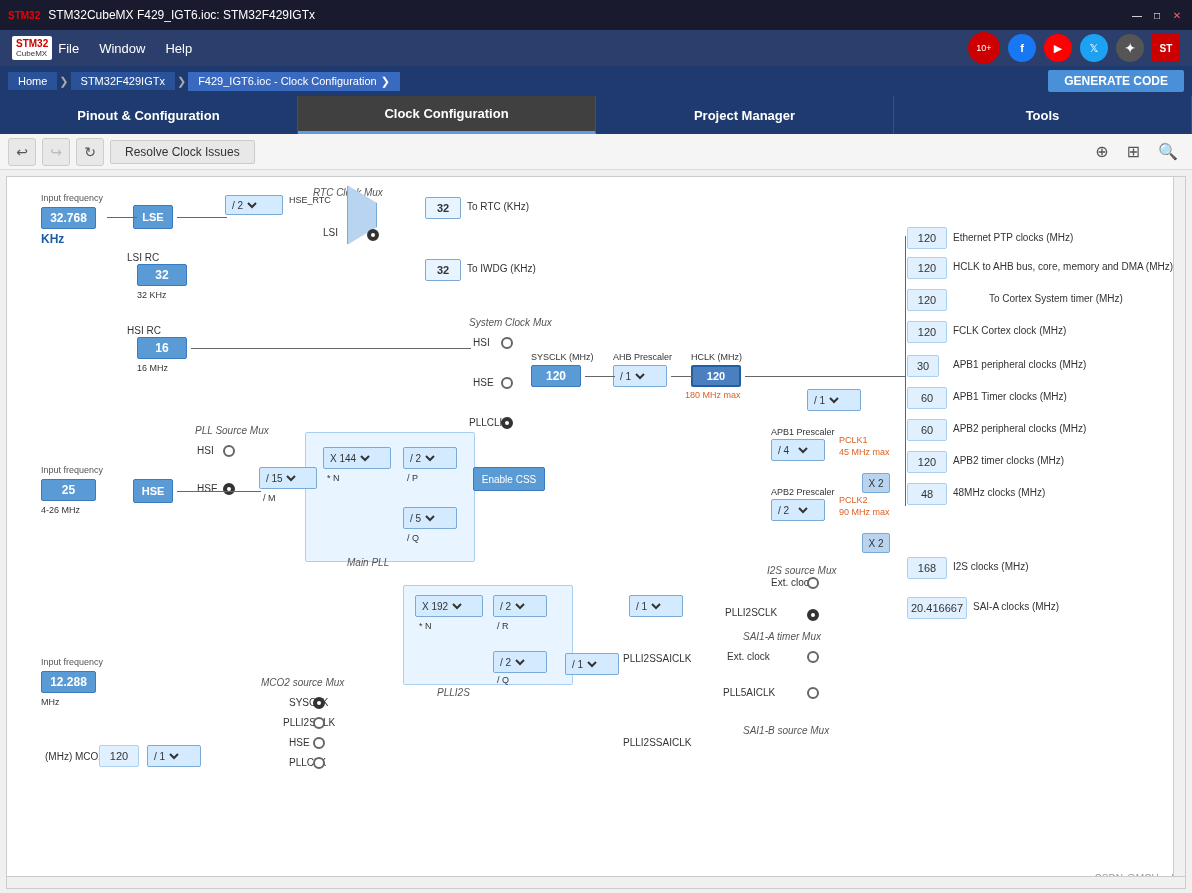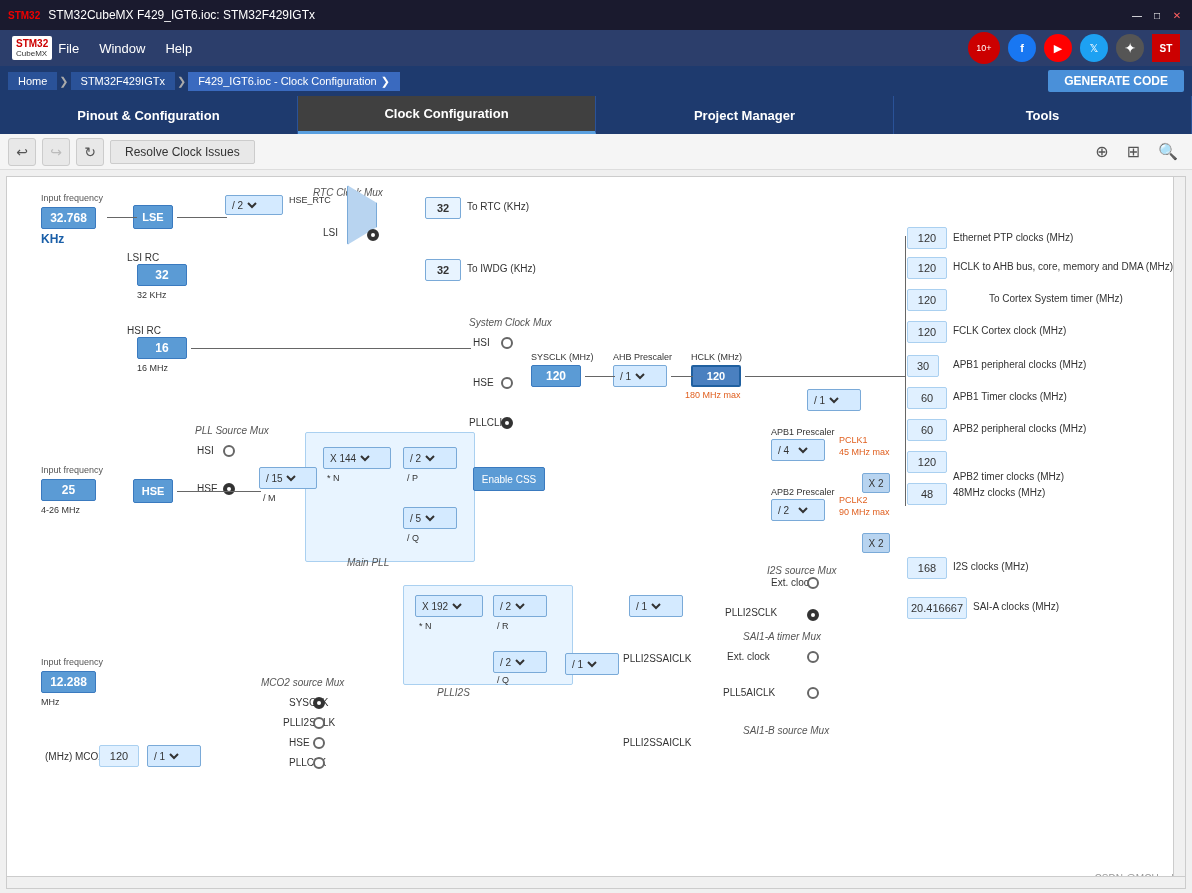--- a/index.html
+++ b/index.html
@@ -523,21 +523,21 @@
   <div class="output-label" style="left:946px; top:214px;">APB1 Timer clocks (MHz)</div>
 
   <div class="result-box" style="left:900px; top:242px; width:40px; height:22px;">
     <span>60</span>
   </div>
   <div class="output-label" style="left:946px; top:246px;">APB2 peripheral clocks (MHz)</div>
 
   <div class="result-box" style="left:900px; top:274px; width:40px; height:22px;">
     <span>120</span>
   </div>
-  <div class="output-label" style="left:946px; top:278px;margin-top:16px;">APB2 timer clocks (MHz)</div>
+  <div class="output-label" style="left:946px; top:278px;">APB2 timer clocks (MHz)</div>
 
   <div class="result-box" style="left:900px; top:306px; width:40px; height:22px;">
     <span>48</span>
   </div>
   <div class="output-label" style="left:946px; top:310px;">48MHz clocks (MHz)</div>
 
   <div class="section-label" style="left:188px; top:248px;">PLL Source Mux</div>
   <div class="clk-label" style="left:190px; top:268px;">HSI</div>
   <div class="clk-label" style="left:190px; top:306px;">HSE</div>
   <div class="radio-dot" style="left:216px; top:268px;"></div>

